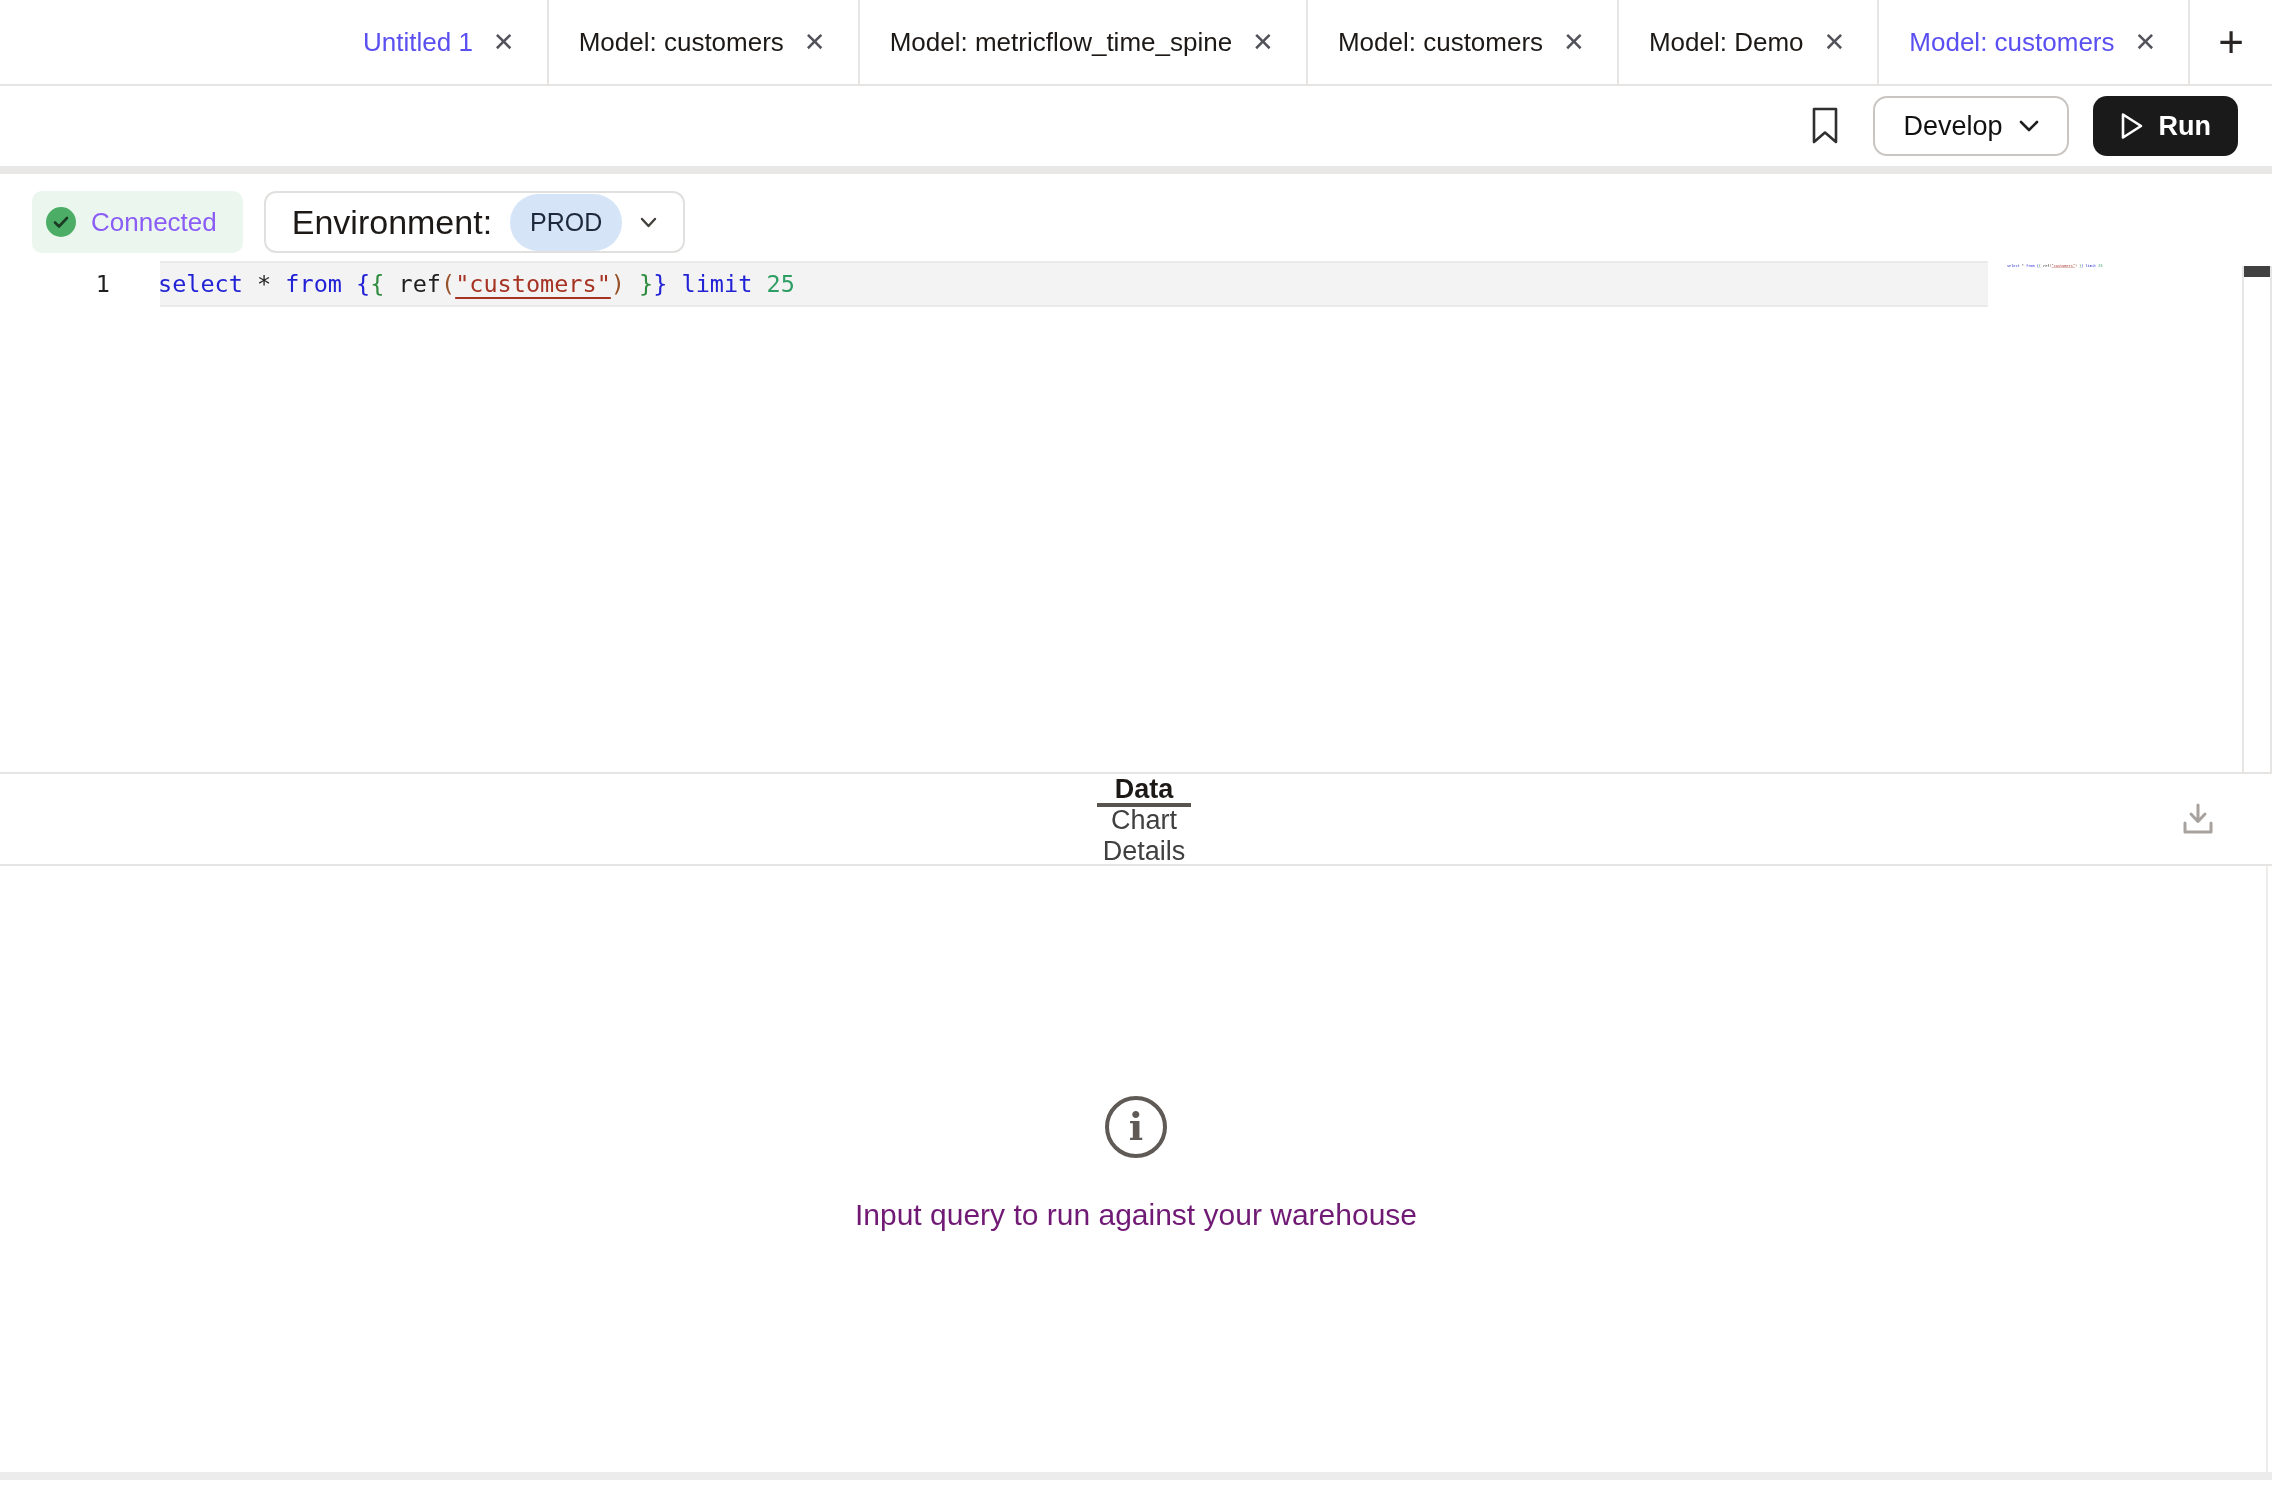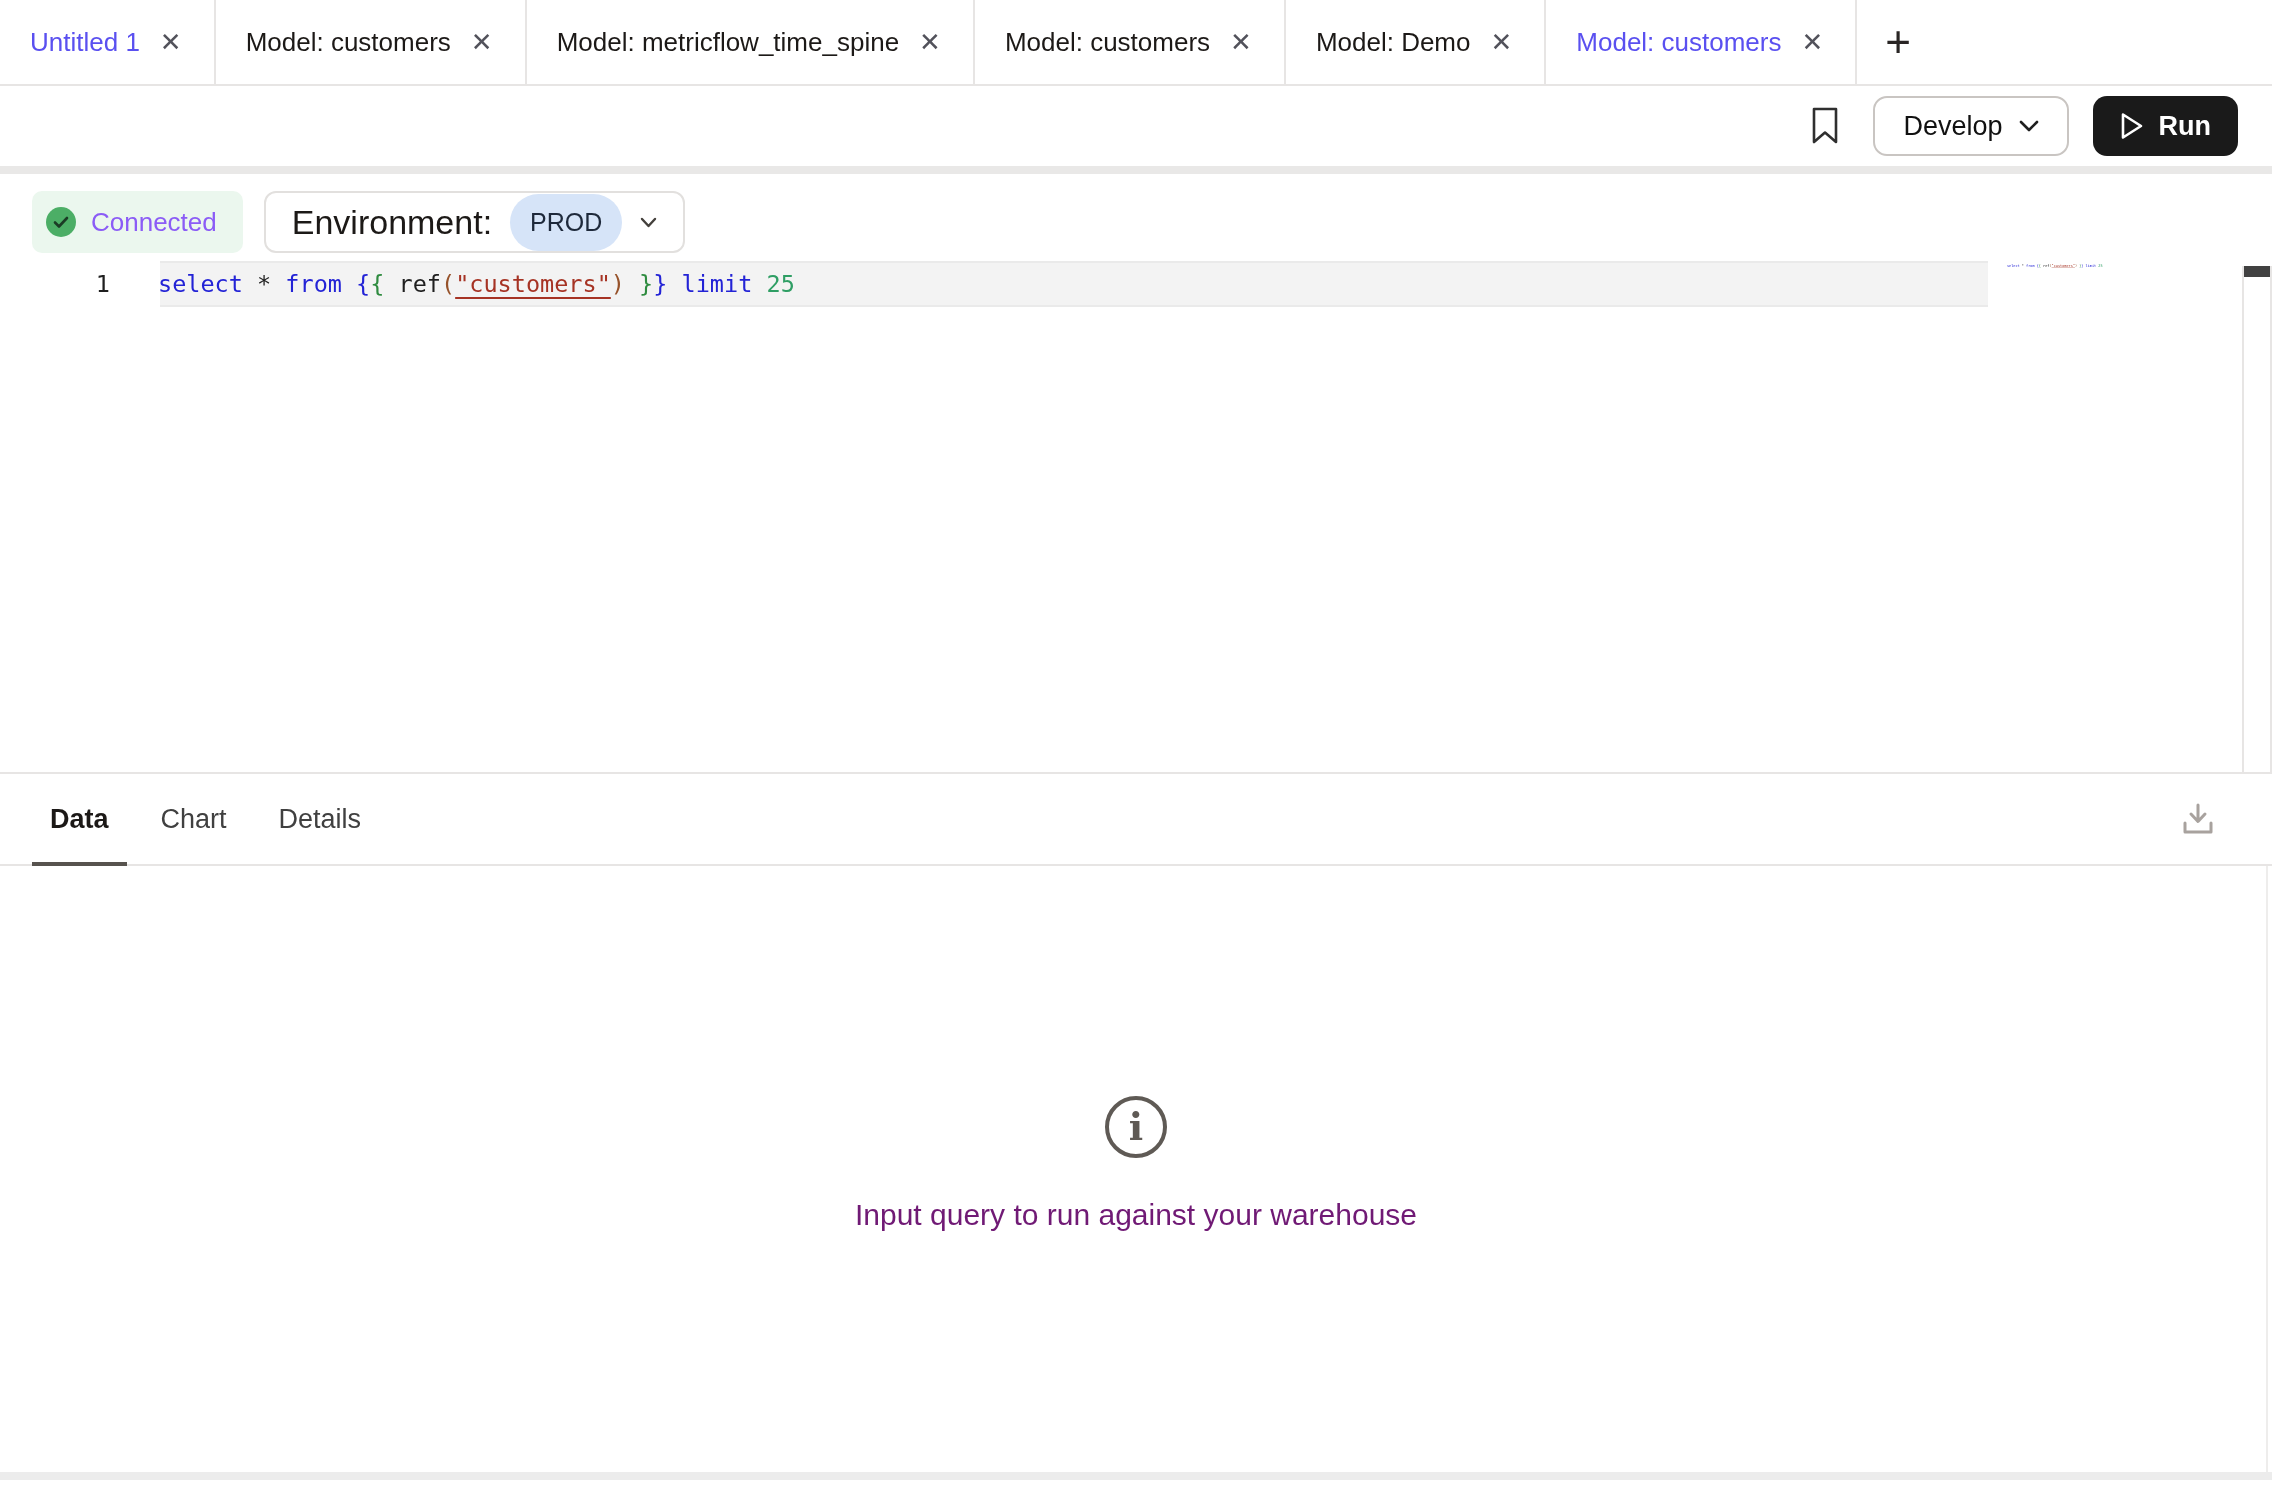--- a/index.html
+++ b/index.html
@@ -1,21 +1,21 @@
 <!DOCTYPE html>
 <html><head>
 <meta charset="utf-8">
 <style>
   * { margin:0; padding:0; box-sizing:border-box; }
   html,body { width:2272px; height:1486px; background:#ffffff; overflow:hidden;
               font-family:"Liberation Sans", sans-serif; }
   .page { width:2272px; height:1486px; display:flex; flex-direction:column; background:#fff; }
 
   
-  .tabbar { height:86px; border-bottom:2px solid #e7e5e4; display:flex; align-items:stretch; background:#fff; }
+  .tabbar { height:86px; border-bottom:2px solid #e7e5e4; display:flex; align-items:stretch; background:#fff;justify-content:flex-end; }
   .tab { display:flex; align-items:center; gap:18px; padding:0 30px; border-right:2px solid #e7e5e4;
          font-size:26px; color:#1c1917; cursor:default; white-space:nowrap; }
   .tab.active .tab-label { color:#5a50f0; }
   .tab-label { line-height:1; }
   .tab-close { background:none; border:none; font-size:26px; color:#52525b; line-height:1;
                font-family:"Liberation Sans", sans-serif; padding:2px; cursor:pointer; }
   .tab-add { background:none; border:none; font-size:44px; font-weight:300; color:#292524;
              padding:0 28px; line-height:1; cursor:pointer; font-family:"Liberation Sans", sans-serif; }
 
   
@@ -63,21 +63,21 @@
   .tok-num { color:#2f9e64; }
   .tok-pl  { color:#1f1f1f; }
 
   .editor-scrollbar { position:absolute; left:2242px; top:92px; width:30px; height:506px;
                       background:#fff; border-left:2px solid #e7e5e4; border-right:2px solid #e7e5e4; }
   .editor-scroll-thumb { width:26px; height:11px; background:#414141; }
 
   
   .results-section { height:700px; border-top:2px solid #e7e5e4; background:#fff; display:flex; flex-direction:column; }
   .results-tabs { height:92px; border-bottom:2px solid #e7e5e4; display:flex; align-items:center;
-                  padding-left:32px; position:relative; }
+                  padding-left:32px; position:relative;flex-direction:column; }
   .rtab { position:relative; height:100%; display:flex; align-items:center; padding:0 18px;
           margin-right:16px; font-size:27px; color:#404040; cursor:pointer; }
   .rtab.active { color:#1c1917; font-weight:600; }
   .rtab.active::after { content:""; position:absolute; left:0; right:0; bottom:-2px; height:4px; background:#57534e; }
   .download-btn { position:absolute; right:54px; top:50%; transform:translateY(-50%);
                   background:none; border:none; cursor:pointer; display:flex; }
   .results-body { flex:1; position:relative; display:flex; align-items:center; justify-content:center; }
   .results-body::after { content:""; position:absolute; right:4px; top:0; bottom:0; width:2px; background:#eeedec; }
   .empty-state { display:flex; flex-direction:column; align-items:center; margin-top:-10px; }
   .info-circle { width:62px; height:62px; border:4px solid #5f5a55; border-radius:50%;

